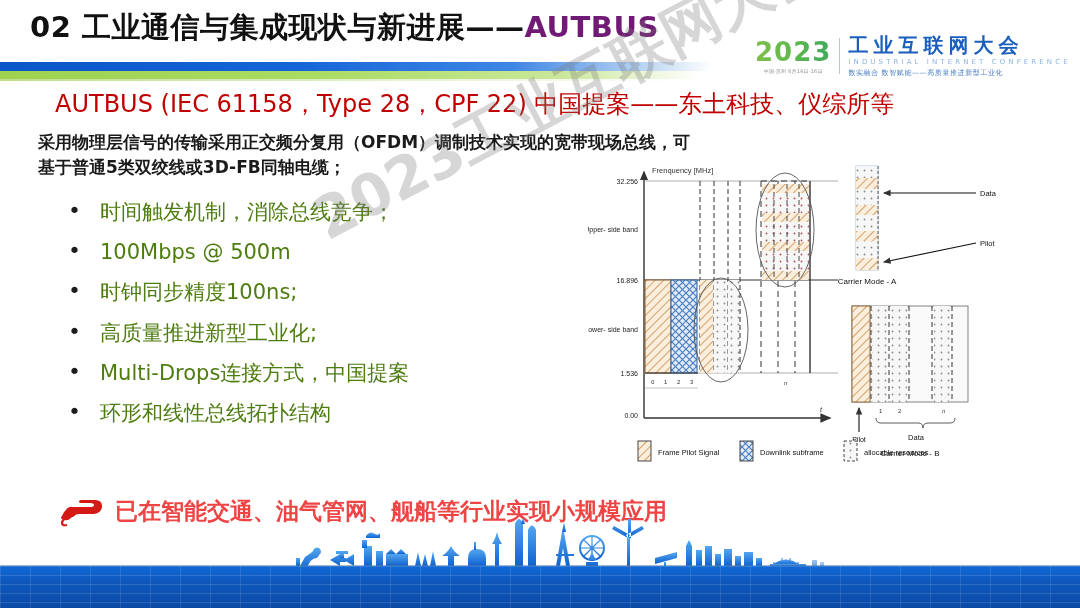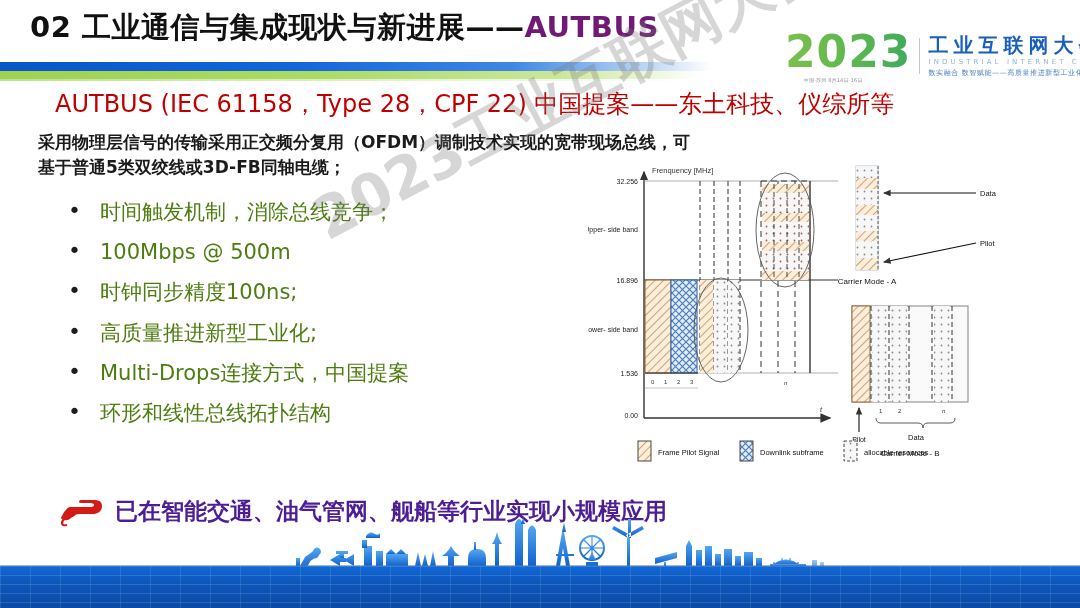--- a/index.html
+++ b/index.html
@@ -28,25 +28,25 @@
     background:linear-gradient(90deg,#9ed24f 0%,#aadc62 45%,#cbe79a 80%,rgba(255,255,255,0) 100%);
   }
   .hdr-bar-thin{
     position:absolute;left:0;top:79px;width:690px;height:2px;
     background:linear-gradient(90deg,#bfe08e 0%,rgba(255,255,255,0) 100%);
   }
 
   
   .conf-logo{position:absolute;left:755px;top:32px;display:flex;align-items:center;height:48px;}
   .logo-year{
-    font-size:44px;font-weight:bold;line-height:1;
+    font-size:26px;font-weight:bold;line-height:1;
     font-family:"DejaVu Sans","Liberation Sans",sans-serif;
     letter-spacing:1px;
     background:linear-gradient(90deg,#7cc04a 0%,#5fb84e 50%,#3faa5e 100%);
-    -webkit-background-clip:text;background-clip:text;color:transparent;margin-left:30px;
+    -webkit-background-clip:text;background-clip:text;color:transparent;
   }
   .logo-year-wrap{display:flex;flex-direction:column;align-items:center;padding-right:8px;}
   .logo-sub{font-size:5px;color:#8a8f95;letter-spacing:.2px;margin-top:3px;white-space:nowrap;
     font-family:"DejaVu Sans","Liberation Sans",sans-serif;}
   .logo-divider{width:1px;height:36px;background:#bcc6d2;margin:0 8px 0 0;}
   .logo-right{display:flex;flex-direction:column;justify-content:center;}
   .logo-cn{font-size:20px;font-weight:bold;color:#1a5fbe;letter-spacing:5px;line-height:1.05;white-space:nowrap;
     font-family:"DejaVu Sans","Liberation Sans",sans-serif;}
   .logo-en{font-size:7px;color:#8fb4dd;letter-spacing:3.1px;margin-top:2px;white-space:nowrap;
     font-family:"DejaVu Sans","Liberation Sans",sans-serif;}
@@ -68,21 +68,21 @@
   .bullets li{
     position:relative;padding-left:40px;margin-bottom:15px;
     font-size:21px;color:#4d7c0f;line-height:1.2;white-space:nowrap;
     font-family:"DejaVu Sans","Liberation Sans",sans-serif;
   }
   .bullets li::before{
     content:"•";position:absolute;left:8px;top:-2px;font-size:22px;color:#1c1c1c;
   }
   .bottom-note{
     position:absolute;left:115px;top:496px;
-    font-size:23px;font-weight:bold;color:#4c1d95;white-space:nowrap;
+    font-size:23px;font-weight:bold;color:#ef4444;white-space:nowrap;
     font-family:"DejaVu Sans","Liberation Sans",sans-serif;
   }
   .hand-icon{position:absolute;left:58px;top:498px;width:50px;height:30px;}
 
   
   .watermark{
     position:absolute;left:300px;top:190px;
     font-size:58px;font-weight:bold;color:rgba(120,120,120,.30);
     transform:rotate(-28deg);transform-origin:left top;white-space:nowrap;
     pointer-events:none;

